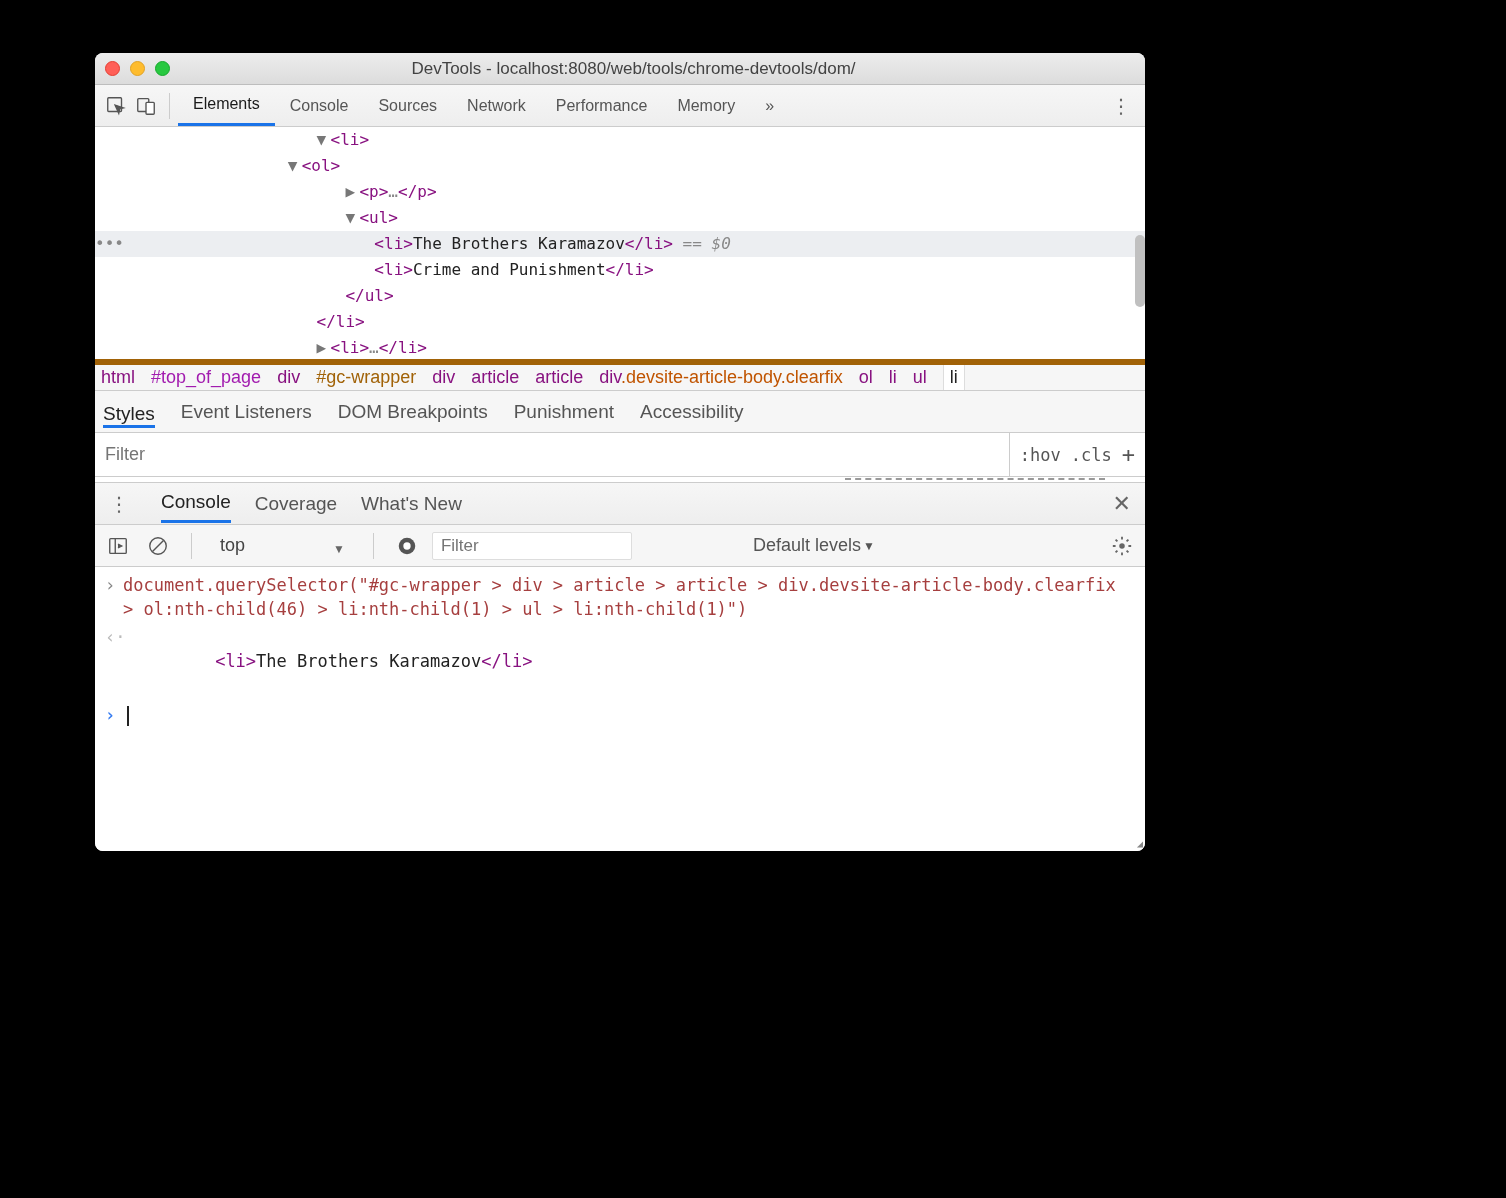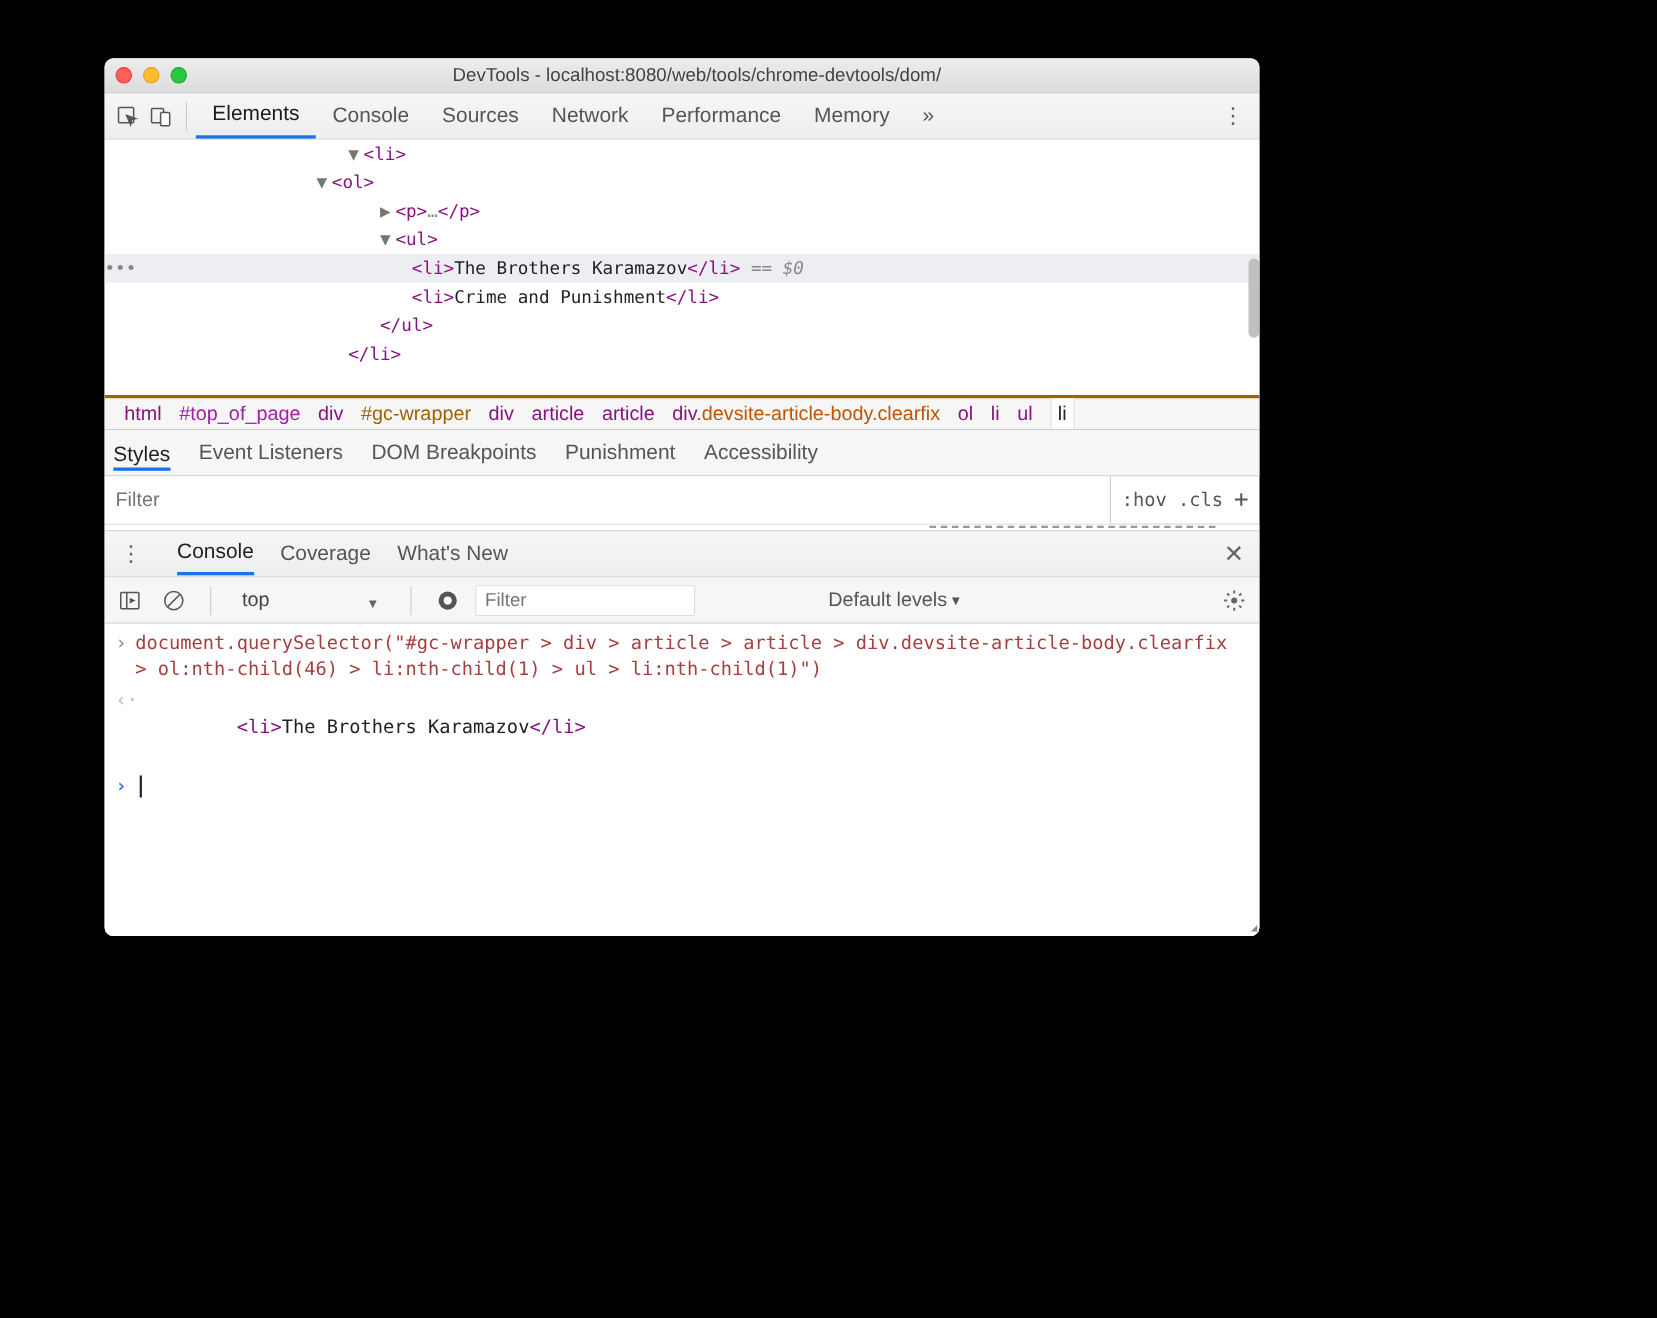--- a/index.html
+++ b/index.html
@@ -43,21 +43,21 @@
     background:linear-gradient(#f6f6f6,#eeeeee);
     border-bottom:1px solid #ccc;
     display:flex;
     align-items:center;
     padding:0 6px;
   }
   .tool-icon{width:30px;height:30px;display:flex;align-items:center;justify-content:center;color:#555;}
   .tool-icon svg{width:22px;height:22px;stroke:#555;fill:none;stroke-width:1.5;}
   .divider{width:1px;height:26px;background:#ccc;margin:0 8px;}
   .main-tabs{display:flex;align-items:stretch;height:100%;}
-  .main-tab{padding:0 15px;display:flex;align-items:center;color:#555;font-size:19px;cursor:pointer;}
+  .main-tab{padding:0 15px;display:flex;align-items:center;color:#555;font-size:16px;cursor:pointer;}
   .main-tab.active{color:#1a1a1a;border-bottom:3px solid #1a73e8;}
   .spacer{flex:1;}
   .dom-tree {
     flex:0 0 auto;
     height:232px;
     overflow:hidden;
     font-family: Menlo, Consolas, monospace;
     font-size:16px;
     line-height:26px;
     position:relative;
@@ -66,26 +66,26 @@
   .tree-line{white-space:pre;}
   .tree-line .arrow{color:#777;display:inline-block;width:14px;}
   .tag{color:#881280;}
   .txt{color:#222;}
   .gray{color:#888;}
   .sel-line{background:#eceef1;}
   .sel-gutter{position:absolute;left:0;width:22px;color:#888;}
   .scrollbar{position:absolute;right:0;top:108px;width:10px;height:72px;background:#c0c0c0;border-radius:5px;}
   .breadcrumb {
     height:32px;
-    border-top:3px solid #a16207;
+    border-top:6px solid #a16207;
     border-bottom:1px solid #ccc;
     background:#f6f6f6;
     display:flex;
     align-items:center;
-    padding:0 18px;
+    padding:0 6px;
     gap:16px;
     font-size:18px;
     white-space:nowrap;
     overflow:hidden;
   }
   .bc-item{color:#881280;}
   .bc-item.cur{background:#fff;padding:4px 6px;border:1px solid #ddd;color:#222;}
   .sub-tabs{
     height:42px;
     background:#f6f6f6;
@@ -181,20 +181,21 @@
   <div class="dom-tree">
     <div id="tree-content">
         <div class="tree-line">                       <span class="arrow">▼</span><span class="tag">&lt;li&gt;</span></div>
         <div class="tree-line">                    <span class="arrow">▼</span><span class="tag">&lt;ol&gt;</span></div>
         <div class="tree-line">                          <span class="arrow">▶</span><span class="tag">&lt;p&gt;</span><span class="gray">…</span><span class="tag">&lt;/p&gt;</span></div>
         <div class="tree-line">                          <span class="arrow">▼</span><span class="tag">&lt;ul&gt;</span></div>
         <div class="tree-line sel-line"><span class="sel-gutter">•••</span>                             <span class="tag">&lt;li&gt;</span><span class="txt">The Brothers Karamazov</span><span class="tag">&lt;/li&gt;</span><span class="gray" style="font-style:italic;"> == $0</span></div>
         <div class="tree-line">                             <span class="tag">&lt;li&gt;</span><span class="txt">Crime and Punishment</span><span class="tag">&lt;/li&gt;</span></div>
         <div class="tree-line">                          <span class="tag">&lt;/ul&gt;</span></div>
         <div class="tree-line">                       <span class="tag">&lt;/li&gt;</span></div>
+        <div class="tree-line">                       <span class="arrow">▶</span><span class="tag">&lt;li&gt;</span><span class="gray">…</span><span class="tag">&lt;/li&gt;</span></div>
       </div>
     <div class="scrollbar"></div>
   </div>
 
   <div class="breadcrumb" id="breadcrumb">
       <span class="bc-item">html</span>
       <span class="bc-item" style="color: #a21caf;">#top_of_page</span>
       <span class="bc-item">div</span>
       <span class="bc-item" style="color: #a16207;">#gc-wrapper</span>
       <span class="bc-item">div</span>

